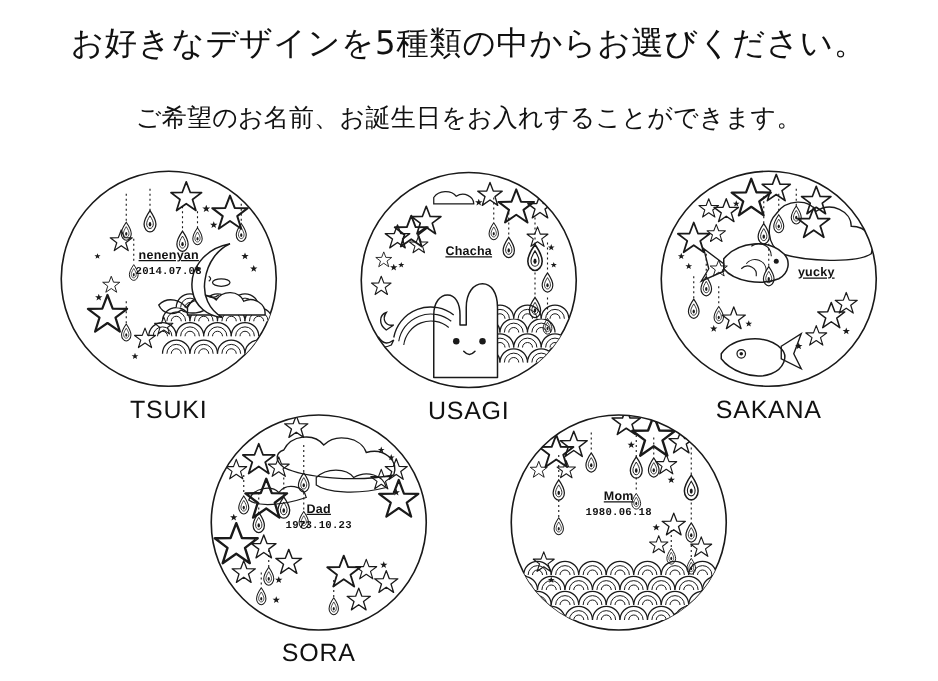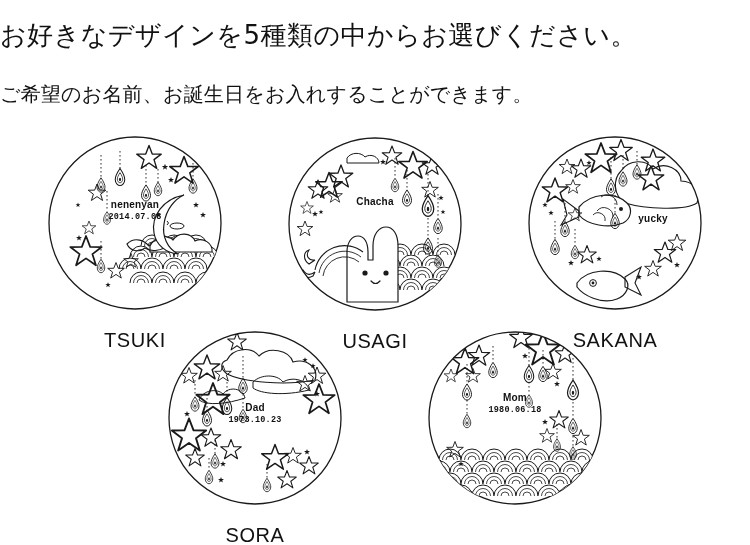--- a/index.html
+++ b/index.html
@@ -14,21 +14,21 @@
     overflow: hidden;
     font-family: "Liberation Sans", "DejaVu Sans", sans-serif;
     color: #1a1a1a;
   }
 
   
   .heading-block {
     position: absolute;
     left: 0;
     width: 750px;
-    text-align: left;
+    text-align: center;
   }
   #heading-1 { top: 20px; }
   #heading-2 { top: 82px; }
 
   .heading-line {
     font-family: "DejaVu Sans", "Liberation Sans", sans-serif;
     font-size: 26px;
     font-weight: 400;
     letter-spacing: 0.5px;
     color: #111111;
@@ -68,45 +68,46 @@
     text-align: center;
     pointer-events: none;
   }
   .engrave-name {
     font-family: "Liberation Sans", "DejaVu Sans", sans-serif;
     font-weight: bold;
     font-size: 10px;
     color: #111111;
     line-height: 1.25;
     letter-spacing: 0.2px;
+    text-decoration: underline;
   }
   .engrave-date {
     font-family: Liberation Mono, monospace;
     font-weight: bold;
     font-size: 8.5px;
     color: #111111;
     line-height: 1.3;
     letter-spacing: 0.2px;
   }
   .design-label {
     font-family: "Liberation Sans", "DejaVu Sans", sans-serif;
     font-size: 20px;
     font-weight: 400;
     color: #111111;
     letter-spacing: 0.6px;
-    margin-top: 16px;
+    margin-top: 4px;
   }
 
   
   #design-tsuki  { left: 35px;  top: 0px; }
   #design-usagi  { left: 275px; top: 1px; }
   #design-sakana { left: 515px; top: 0px; }
   
   #design-sora   { left: 155px; top: 195px; }
-  #design-umi    { left: 415px; top: 195px; }
+  #design-umi    { left: 395px; top: 195px; }
 </style>
 </head>
 <body>
 
 <div class="heading-block" id="heading-1">
   <div class="heading-line">お好きなデザインを5種類の中からお選びください。</div>
 </div>
 <div class="heading-block" id="heading-2">
   <div class="heading-line">ご希望のお名前、お誕生日をお入れすることができます。</div>
 </div>

